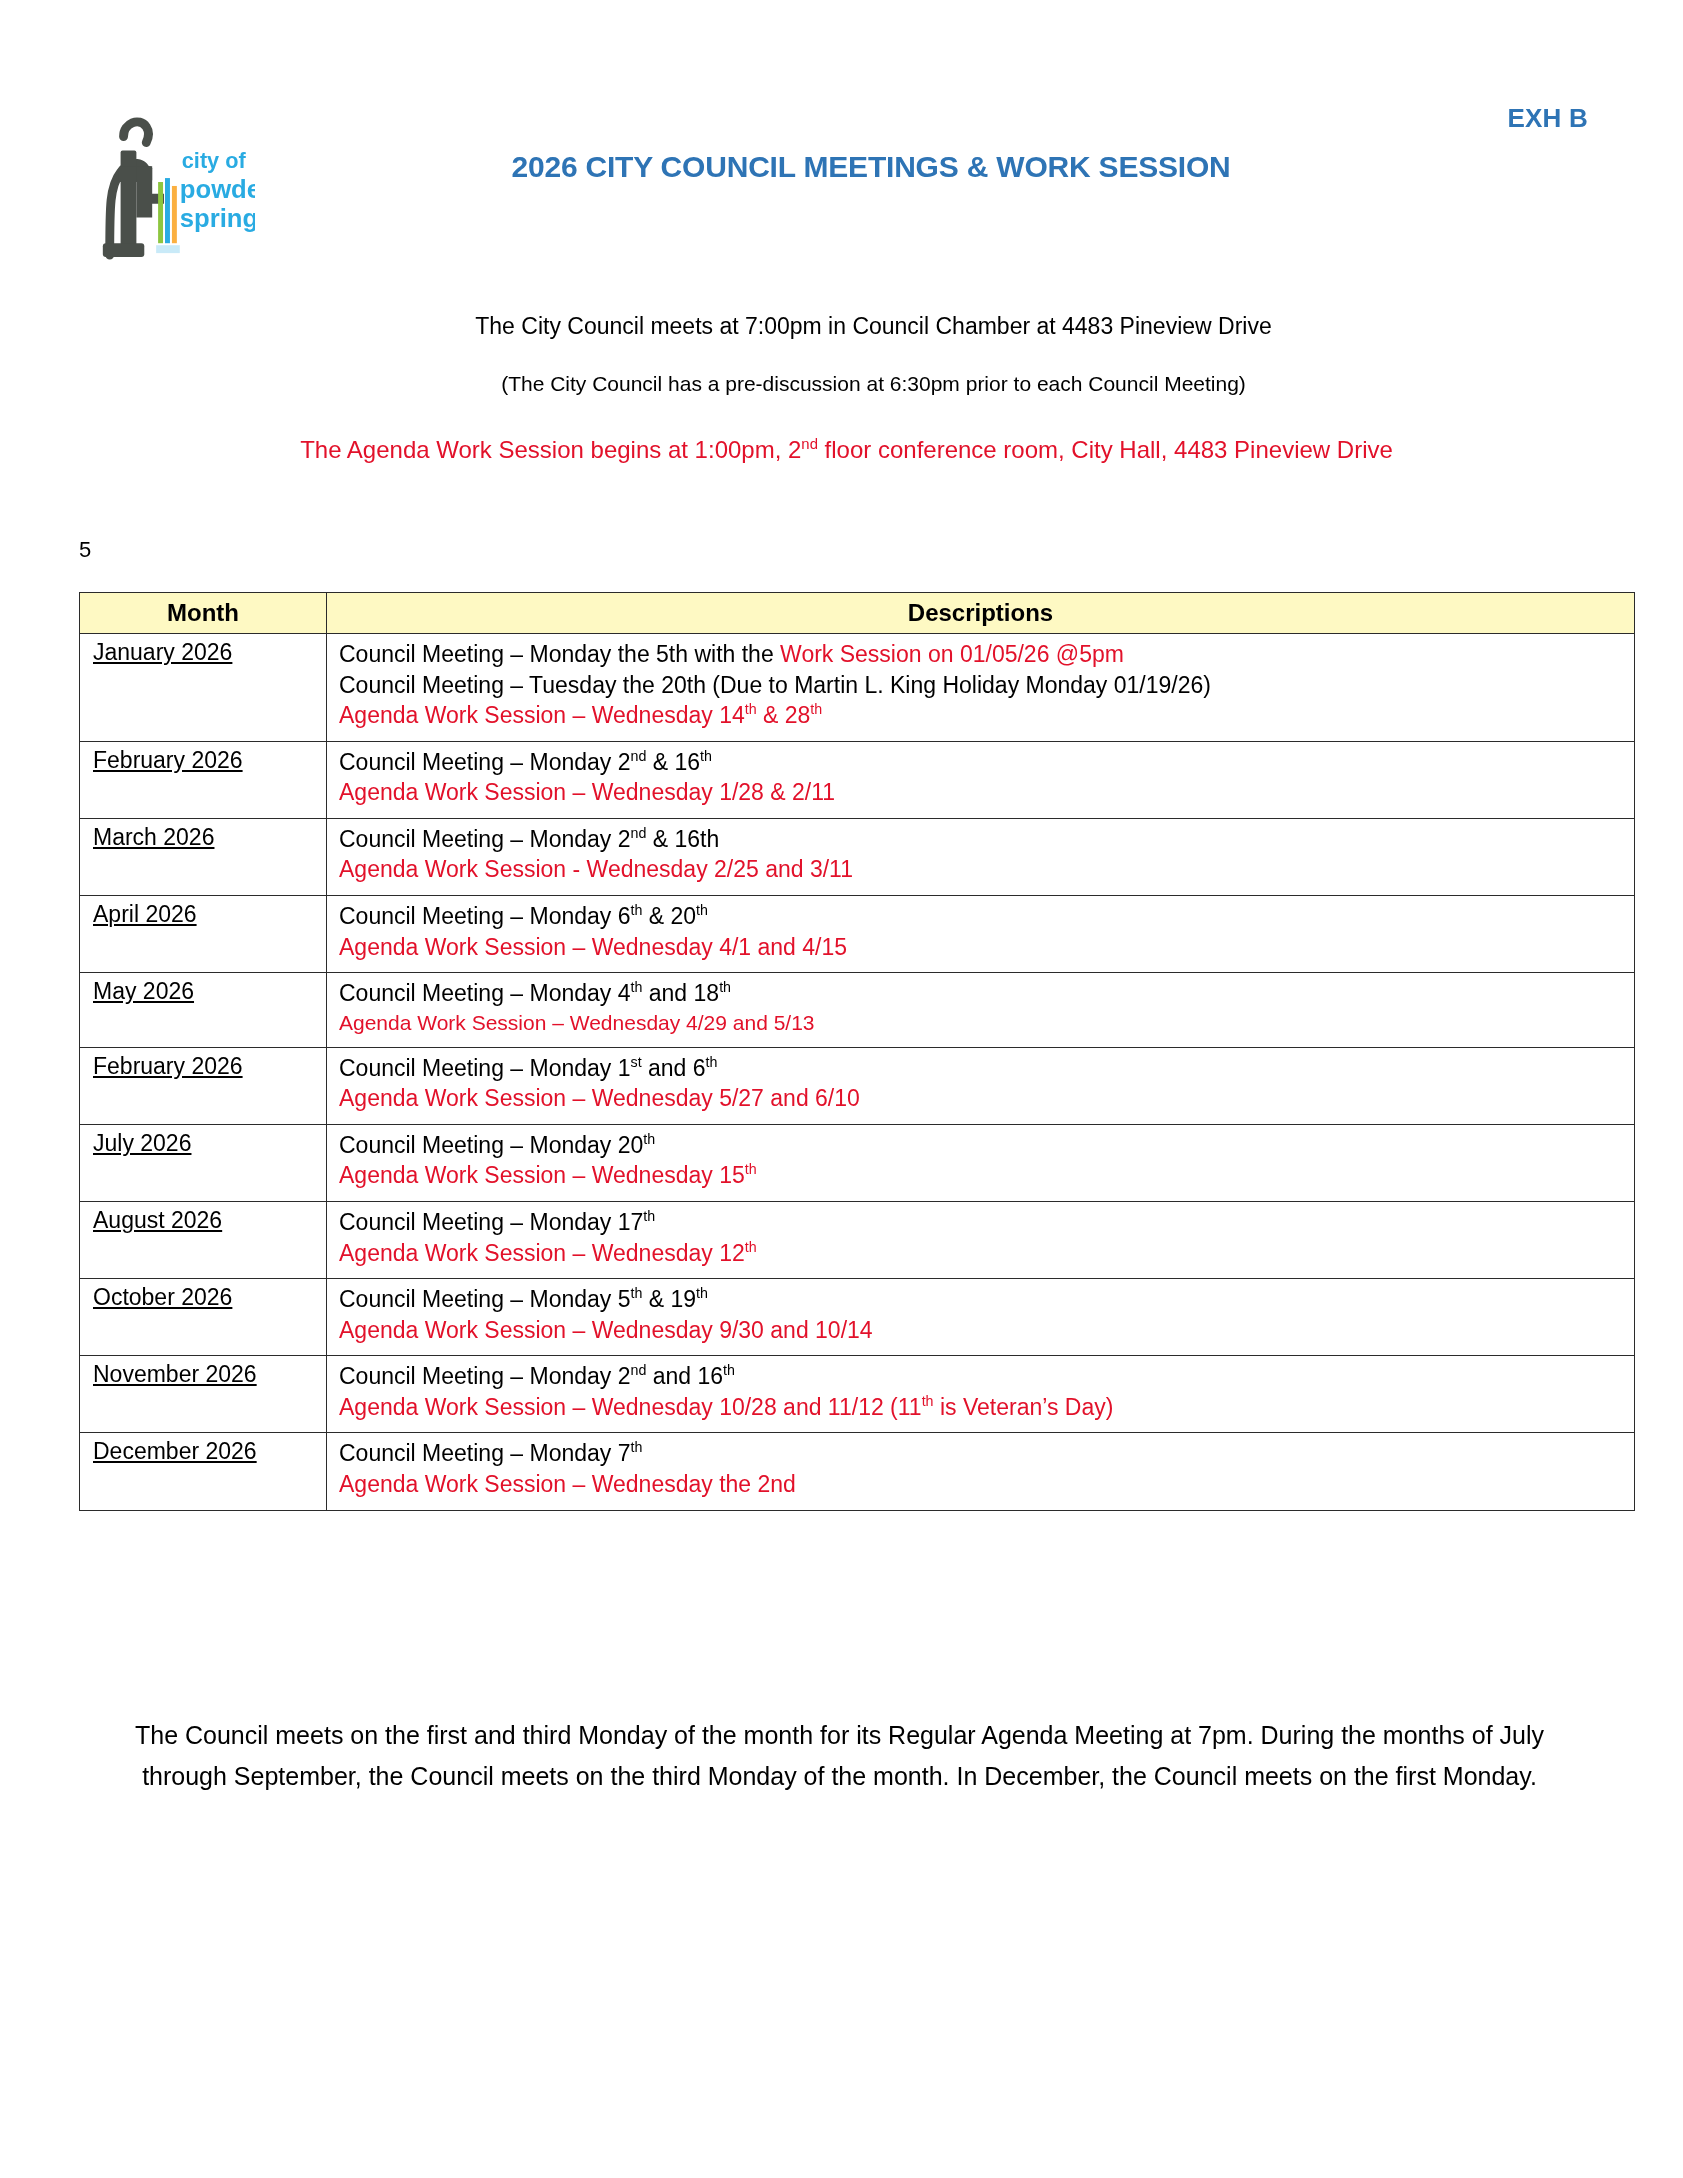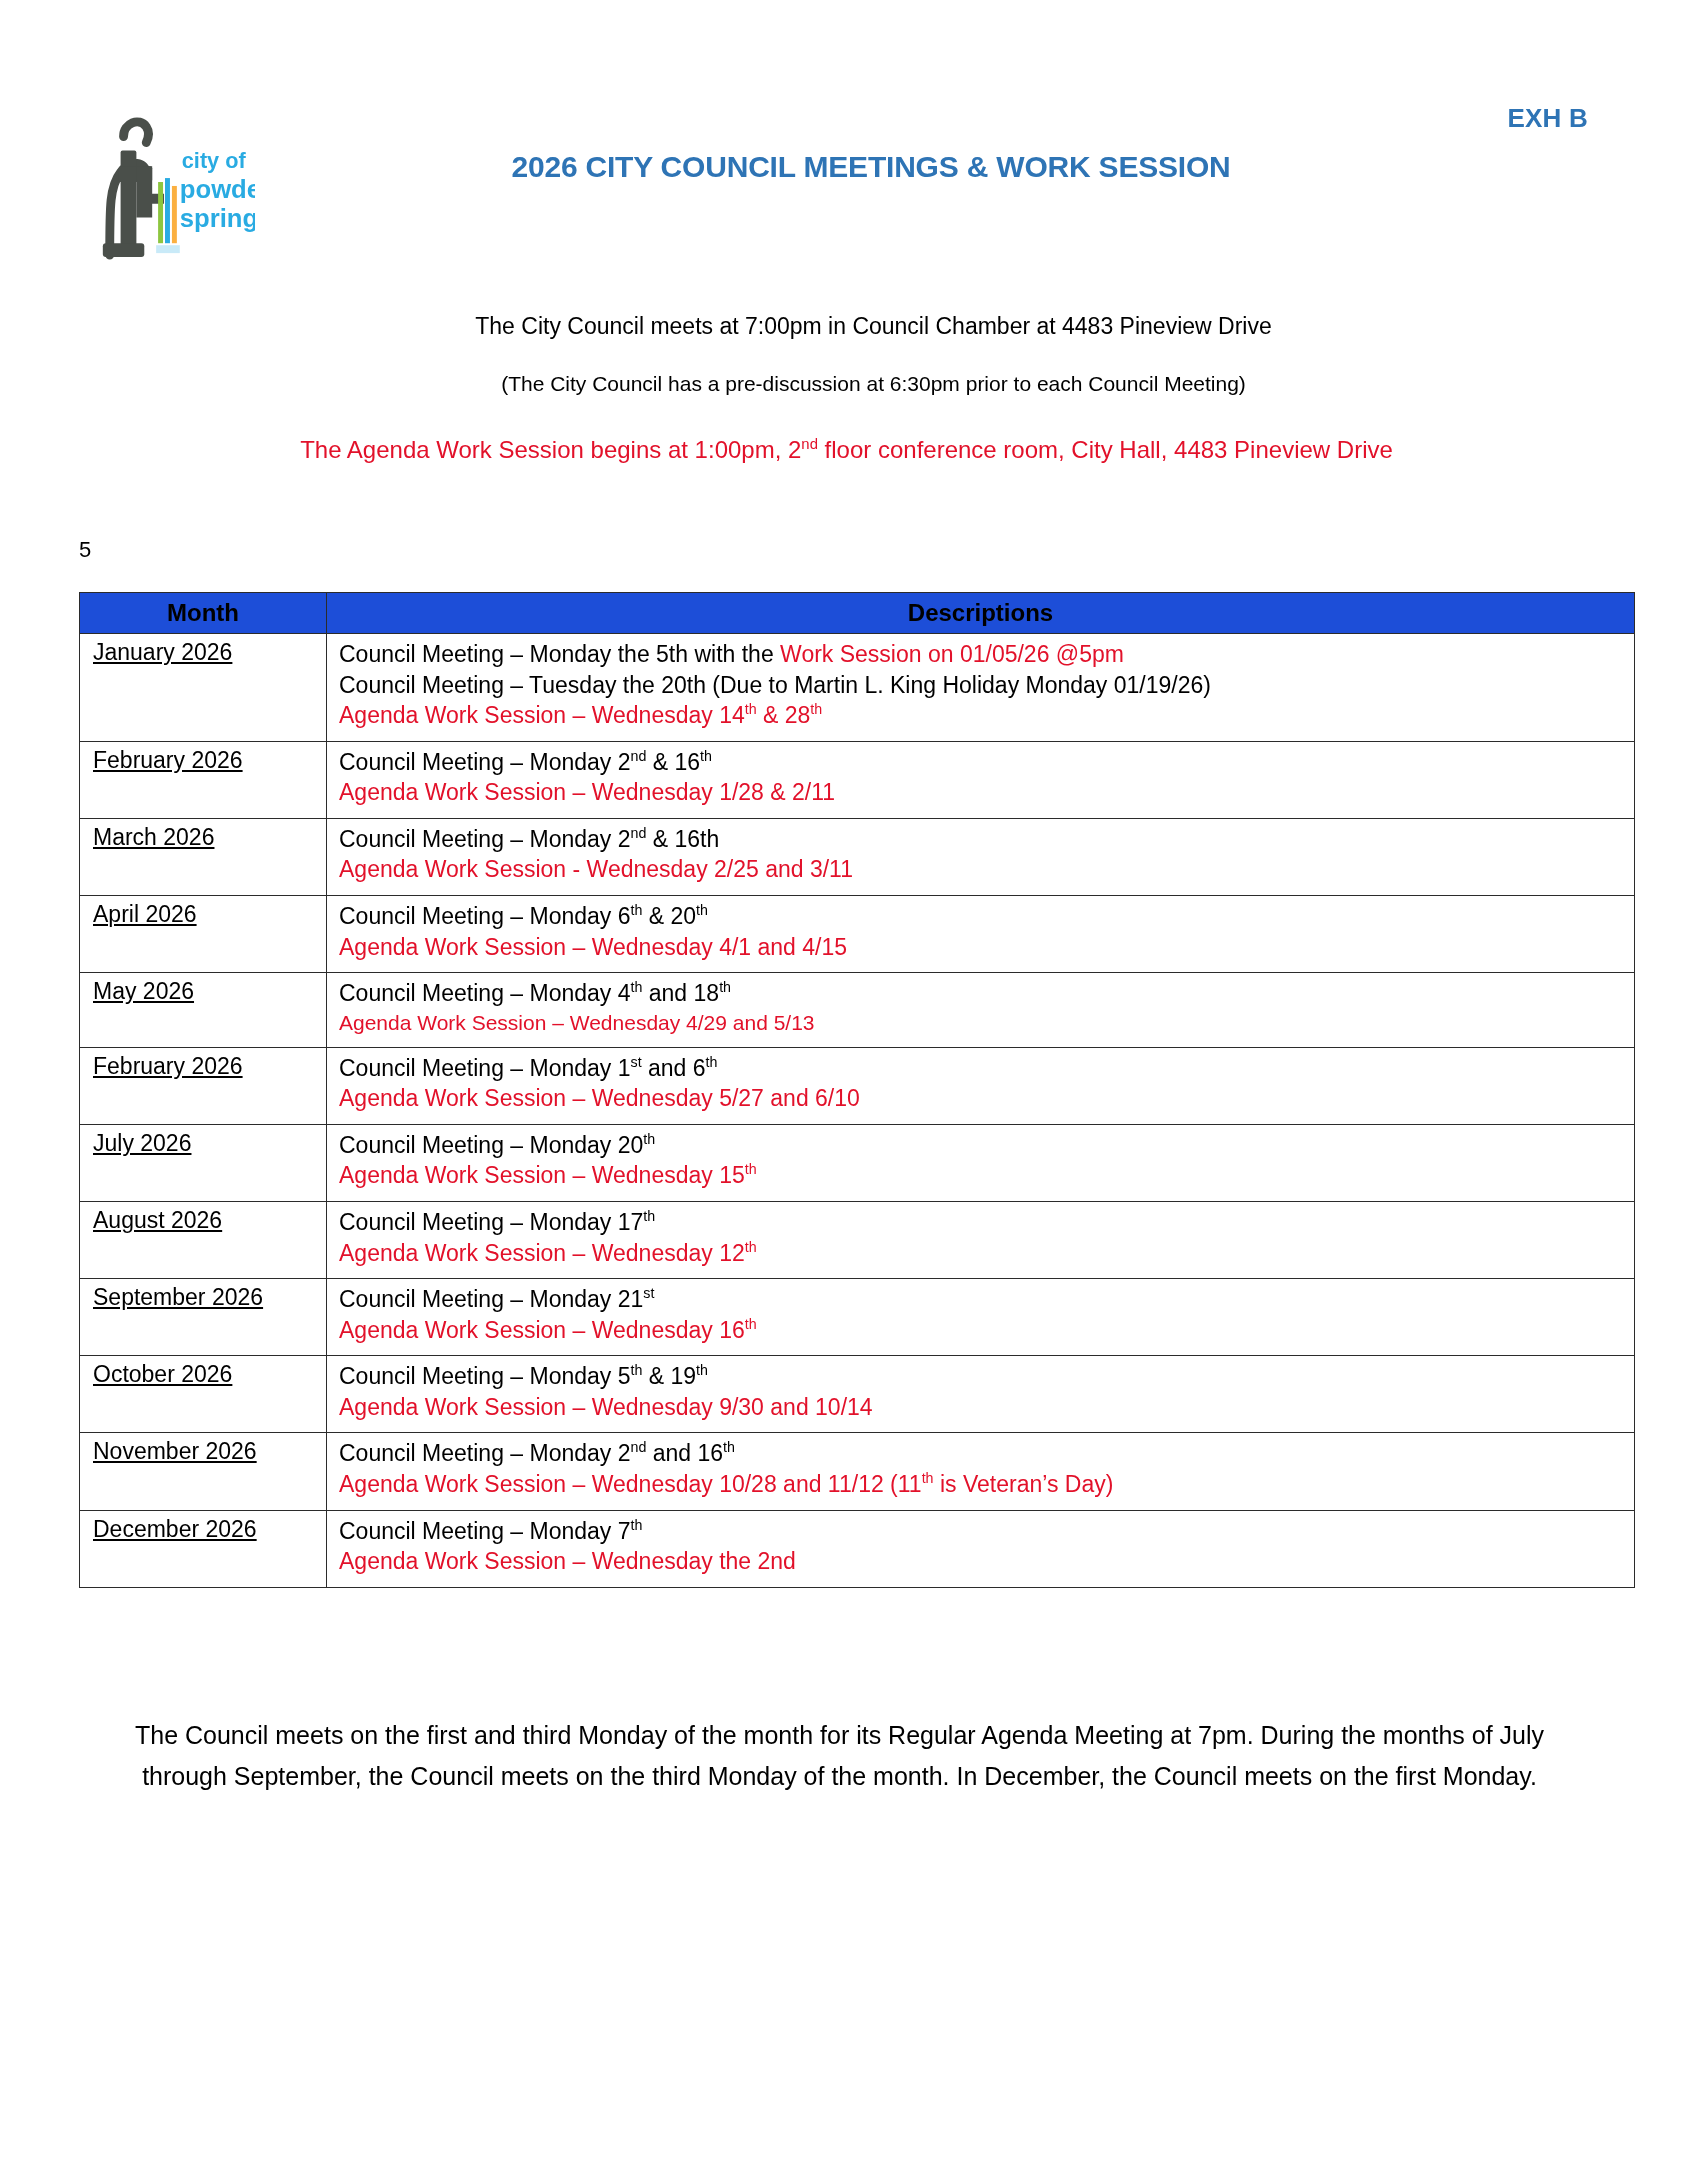--- a/index.html
+++ b/index.html
@@ -102,21 +102,21 @@
     border-collapse: collapse;
     table-layout: fixed;
   }
   .sched-table th,
   .sched-table td {
     border: 1px solid #2b2b2b;
     vertical-align: top;
     padding: 0;
   }
   .sched-table thead th {
-    background: #1d4ed8;
+    background: #fef9c3;
     text-align: center;
     font-size: 24px;
     font-weight: bold;
     color: #000000;
     height: 40px;
     line-height: 40px;
     padding: 0;
   }
   .col-month { width: 246px; }
   .col-desc  { width: 1307px; }
@@ -263,27 +263,20 @@
       </tr>
 
       <tr>
         <td class="month-cell">August 2026</td>
         <td>
           <span class="line"><span>Council Meeting – Monday 17</span><sup>th</sup></span>
           <span class="line red"><span>Agenda Work Session – Wednesday 12</span><sup>th</sup></span>
         </td>
       </tr>
 
-      <tr>
-        <td class="month-cell">September 2026</td>
-        <td>
-          <span class="line"><span>Council Meeting – Monday 21</span><sup>st</sup></span>
-          <span class="line red"><span>Agenda Work Session – Wednesday 16</span><sup>th</sup></span>
-        </td>
-      </tr>
 
       <tr>
         <td class="month-cell">October 2026</td>
         <td>
           <span class="line"><span>Council Meeting – Monday 5</span><sup>th</sup><span> &amp; 19</span><sup>th</sup></span>
           <span class="line red">Agenda Work Session – Wednesday 9/30 and 10/14</span>
         </td>
       </tr>
 
       <tr>

